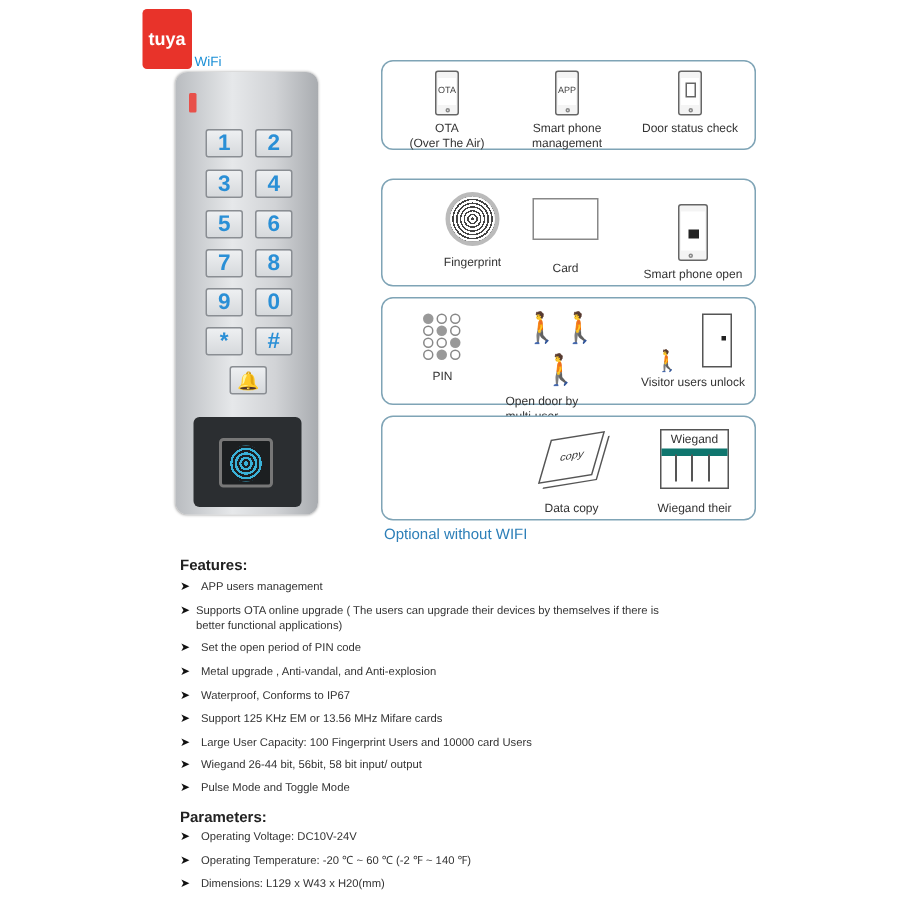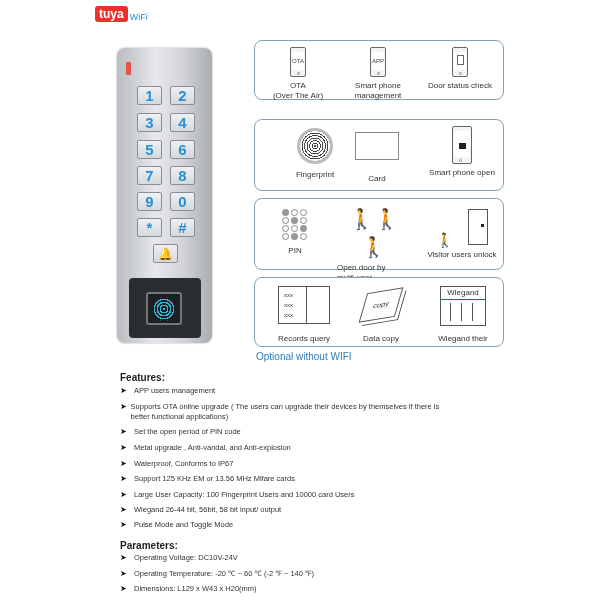--- a/index.html
+++ b/index.html
@@ -1,18 +1,18 @@
 <!DOCTYPE html>
 <html><head>
 <meta charset="utf-8">
 <style>
 *{box-sizing:border-box;margin:0;padding:0}
 body{width:600px;height:600px;background:#fff;font-family:"Liberation Sans",sans-serif;color:#333;position:relative;overflow:hidden}
 .logo{position:absolute;left:95px;top:6px;display:flex;align-items:flex-end}
-.tuya{background:#e8332a;color:#fff;font-weight:bold;font-size:12px;border-radius:3px;padding:1px 4px;line-height:14px}
+.tuya{background:#e8332a;color:#fff;font-weight:bold;font-size:12px;border-radius:3px;padding:13px 4px;line-height:14px}
 .wifi{color:#1a8fd6;font-size:9px;margin-left:2px}
 .device{position:absolute;left:117px;top:48px;width:95px;height:295px;border-radius:8px;background:linear-gradient(90deg,#b9bcc0 0%,#e6e8ea 40%,#d1d3d6 70%,#a9acb0 100%);box-shadow:0 0 2px #999}
 .led{position:absolute;left:9px;top:14px;width:5px;height:13px;background:#e8504a;border-radius:1px}
 .key{position:absolute;width:25px;height:19px;background:linear-gradient(#eef0f2,#d6d9dc);border:1px solid #8a8e93;border-radius:2px;color:#2a8fd6;font-weight:bold;font-size:15px;text-align:center;line-height:18px}
 .fpbox{position:absolute;left:12px;top:230px;width:72px;height:60px;background:#2b2e31;border-radius:4px}
 .fpsensor{position:absolute;left:17px;top:14px;width:36px;height:33px;border:2px solid #777;border-radius:3px;background:#1c1f21;display:flex;align-items:center;justify-content:center}
 .fp{width:22px;height:24px;border-radius:50%;background:repeating-radial-gradient(circle,#3ab2d8 0 1.5px,#1c1f21 1.5px 3px)}
 .panel{position:absolute;left:254px;width:250px;border:1px solid #7fa4b6;border-radius:8px;background:#fff}
 .cell{position:absolute;text-align:center;font-size:8px;color:#333;line-height:10px}
 .phone{width:16px;height:30px;border:1px solid #666;border-radius:2px;background:#f4f4f4;margin:0 auto 4px;position:relative}
@@ -83,21 +83,21 @@
 
 <div class="panel" style="top:119px;height:72px">
  <div class="cell" style="left:25px;top:8px;width:70px">
   <div style="width:36px;height:36px;border-radius:50%;border:3px solid #bbb;margin:0 auto 6px;background:repeating-radial-gradient(circle,#444 0 1px,#fff 1px 2.5px)"></div>
   <div>Fingerprint</div>
  </div>
  <div class="cell" style="left:92px;top:12px;width:60px">
   <div style="width:44px;height:28px;border:1px solid #888;margin:0 auto 14px"></div>
   <div>Card</div>
  </div>
- <div class="cell" style="left:165px;top:6px;width:84px">
+ <div class="cell" style="left:165px;top:16px;width:84px">
   <div class="phone" style="height:38px;width:20px">
         <div class="scr">
           <div style="width:7px;height:6px;background:#222;margin:12px auto 0"></div>
         </div>
         <div class="btn"></div>
       </div>
   <div>Smart phone open</div>
  </div>
 </div>
 
@@ -129,34 +129,27 @@
    <span style="font-size:14px">🚶</span>
         <span style="width:20px;height:36px;border:1px solid #555;position:relative">
           <span style="position:absolute;right:3px;top:14px;width:3px;height:3px;background:#222"></span>
         </span>
   </div>
   <div>Visitor users unlock</div>
  </div>
 </div>
 
 <div class="panel" style="top:277px;height:70px">
- <div class="cell" style="left:14px;top:8px;width:70px">
-  <div style="width:52px;height:38px;border:1px solid #555;margin:0 auto 10px;display:flex">
-   <div style="flex:1;border-right:1px solid #555;font-size:6px;line-height:10px;padding-top:3px;text-align:left;padding-left:5px">xxx<br>xxx<br>xxx</div>
-        <div style="flex:1"></div>
-  </div>
-  <div>Records query</div>
- </div>
  <div class="cell" style="left:96px;top:8px;width:60px">
   <div style="width:34px;height:30px;border:1px solid #555;margin:4px auto 14px;transform:skewX(-25deg) rotate(-10deg);font-size:7px;line-height:28px;box-shadow:3px 3px 0 #fff,4px 4px 0 #555">copy</div>
   <div>Data copy</div>
  </div>
  <div class="cell" style="left:172px;top:8px;width:72px">
   <div style="width:46px;height:40px;border:1px solid #555;margin:0 auto 8px;position:relative">
-   <div style="font-size:8px;line-height:12px;border-bottom:1px solid #0f766e">Wiegand</div>
+   <div style="font-size:8px;line-height:12px;border-bottom:5px solid #0f766e">Wiegand</div>
    <div style="position:absolute;left:4px;right:4px;bottom:4px;height:18px;background:repeating-linear-gradient(90deg,transparent 0 5px,#555 5px 6px,transparent 6px 11px)"></div>
   </div>
   <div>Wiegand their</div>
  </div>
 </div>
 
 <div class="note">Optional without WIFI</div>
 
 <div class="h" style="top:372px">Features:</div>
 <div class="li" style="top:386px">

